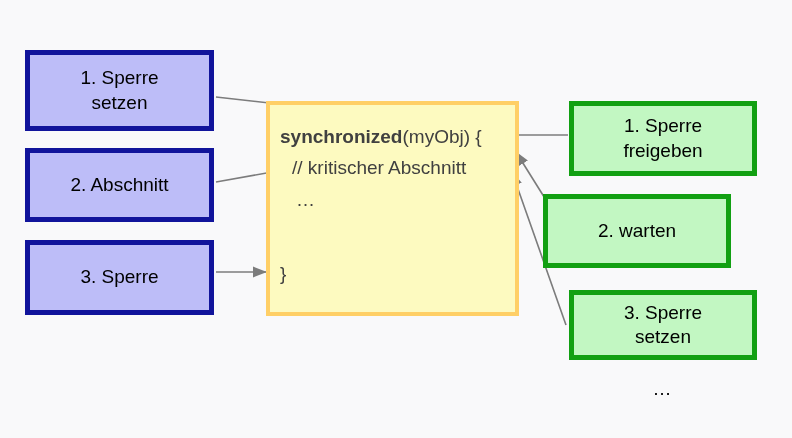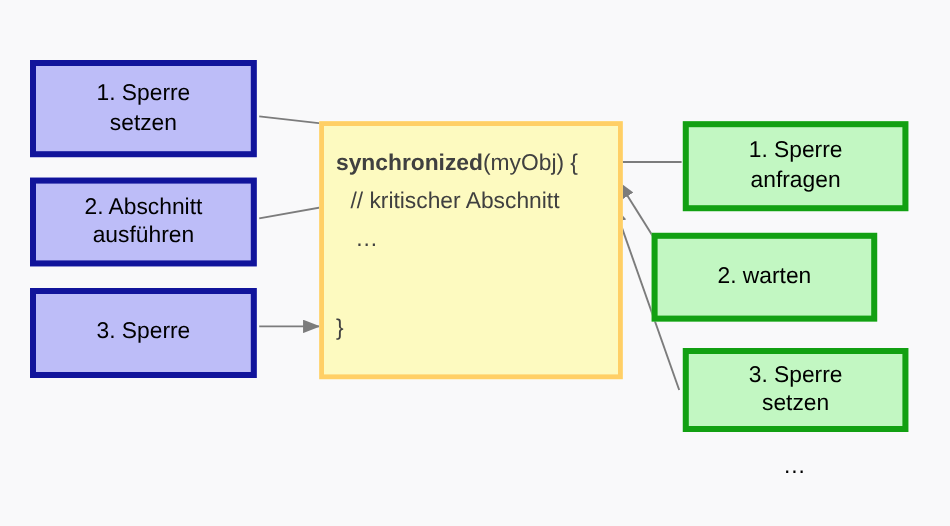--- a/index.html
+++ b/index.html
@@ -124,39 +124,38 @@
     <line x1="566" y1="325" x2="512" y2="172" stroke="#7c7c7c" stroke-width="1.6" marker-end="url(#ah)"></line>
   </svg>
 
   <div class="box box-blue" style="left:25px; top:50px; width:189px; height:81px;">
     <span class="box-line">1. Sperre</span>
     <span class="box-line">setzen</span>
   </div>
 
   <div class="box box-blue" style="left:25px; top:148px; width:189px; height:74px;text-align:center;">
     <span class="box-line">2. Abschnitt</span>
-    <span class="box-line">ausführen</span>
   </div>
 
   <div class="box box-blue" style="left:25px; top:240px; width:189px; height:75px;">
     <span class="box-line">3. Sperre</span>
   </div>
 
   <div id="code-card">
     <div class="code-line" id="code-line-1">
       <span class="kw">synchronized</span><span>(myObj) {</span>
     </div>
     <div class="code-line" id="code-line-2">// kritischer Abschnitt</div>
     <div class="code-line" id="code-line-3">…</div>
     <div class="code-line" id="code-line-4">}</div>
   </div>
 
   <div class="box box-green" style="left:569px; top:101px; width:188px; height:75px;">
     <span class="box-line">1. Sperre</span>
-    <span class="box-line">anfragen</span>
+    <span class="box-line">freigeben</span>
   </div>
 
   <div class="box box-green" style="left:543px; top:194px; width:188px; height:74px;">
     <span class="box-line">2. warten</span>
   </div>
 
   <div class="box box-green" style="left:569px; top:290px; width:188px; height:70px;">
     <span class="box-line">3. Sperre</span>
     <span class="box-line">setzen</span>
   </div>

